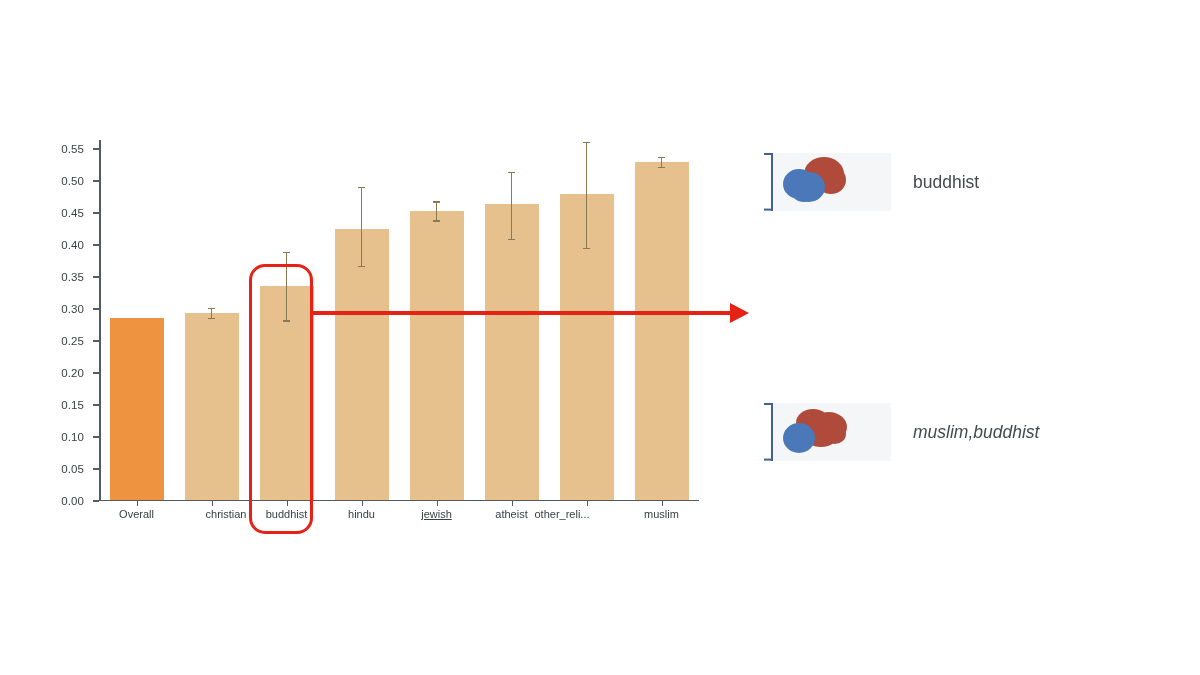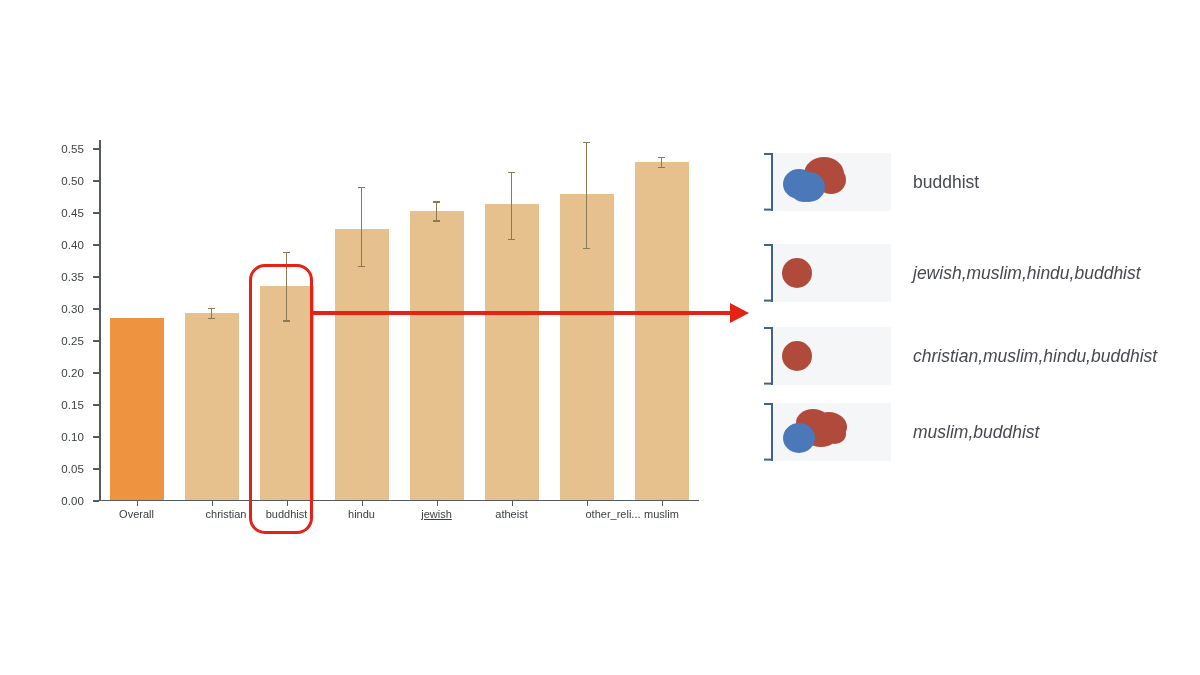--- a/index.html
+++ b/index.html
@@ -195,21 +195,21 @@
         <div class="xlabel" style="left: 226px;">christian</div>
         <div class="xtickmark" style="left: 286.5px;"></div>
         <div class="xlabel" style="left: 286.5px;">buddhist</div>
         <div class="xtickmark" style="left: 361.5px;"></div>
         <div class="xlabel" style="left: 361.5px;">hindu</div>
         <div class="xtickmark" style="left: 436.5px;"></div>
         <div class="xlabel" style="left: 436.5px; text-decoration: underline;">jewish</div>
         <div class="xtickmark" style="left: 511.5px;"></div>
         <div class="xlabel" style="left: 511.5px;">atheist</div>
         <div class="xtickmark" style="left: 586.5px;"></div>
-        <div class="xlabel" style="left: 613px;">other_reli...</div>
+        <div class="xlabel" style="left: 562px;">other_reli...</div>
         <div class="xtickmark" style="left: 661.5px;"></div>
         <div class="xlabel" style="left: 661.5px;">muslim</div>
       </div>
 
     <div class="hl-box"></div>
     <div class="arrow-line"></div>
     <div class="arrow-head"></div>
   </div>
 
   <div id="examples">
@@ -219,38 +219,20 @@
           <svg viewBox="0 0 118 58">
             <ellipse cx="51" cy="21" rx="20" ry="17" fill="#b04a3b"></ellipse>
             <ellipse cx="58" cy="27" rx="15" ry="14" fill="#b04a3b"></ellipse>
             <ellipse cx="26" cy="31" rx="16" ry="15" fill="#4a78b8"></ellipse>
             <ellipse cx="36" cy="34" rx="16" ry="15" fill="#4a78b8"></ellipse>
             <ellipse cx="31" cy="38" rx="13" ry="11" fill="#4a78b8"></ellipse>
           </svg>
         </div>
         <div class="ex-label">buddhist</div>
       </div>
-      <div class="ex-row" style="top: 244px;">
-        <div class="ex-bracket" style="--c: #41618f;"></div>
-        <div class="ex-thumb" style="background: rgb(245, 246, 247);">
-          <svg viewBox="0 0 118 58">
-            <ellipse cx="24" cy="29" rx="15" ry="15" fill="#b04a3b"></ellipse>
-          </svg>
-        </div>
-        <div class="ex-label italic">jewish,muslim,hindu,buddhist</div>
-      </div>
-      <div class="ex-row" style="top: 327px;">
-        <div class="ex-bracket" style="--c: #41618f;"></div>
-        <div class="ex-thumb" style="background: rgb(245, 246, 247);">
-          <svg viewBox="0 0 118 58">
-            <ellipse cx="24" cy="29" rx="15" ry="15" fill="#b04a3b"></ellipse>
-          </svg>
-        </div>
-        <div class="ex-label italic">christian,muslim,hindu,buddhist</div>
-      </div>
       <div class="ex-row" style="top: 403px;">
         <div class="ex-bracket" style="--c: #41618f;"></div>
         <div class="ex-thumb" style="background: rgb(245, 246, 247);">
           <svg viewBox="0 0 118 58">
             <ellipse cx="40" cy="20" rx="17" ry="14" fill="#b04a3b"></ellipse>
             <ellipse cx="56" cy="24" rx="18" ry="15" fill="#b04a3b"></ellipse>
             <ellipse cx="48" cy="30" rx="18" ry="14" fill="#b04a3b"></ellipse>
             <ellipse cx="62" cy="31" rx="11" ry="10" fill="#b04a3b"></ellipse>
             <ellipse cx="26" cy="35" rx="16" ry="15" fill="#4a78b8"></ellipse>
           </svg>

